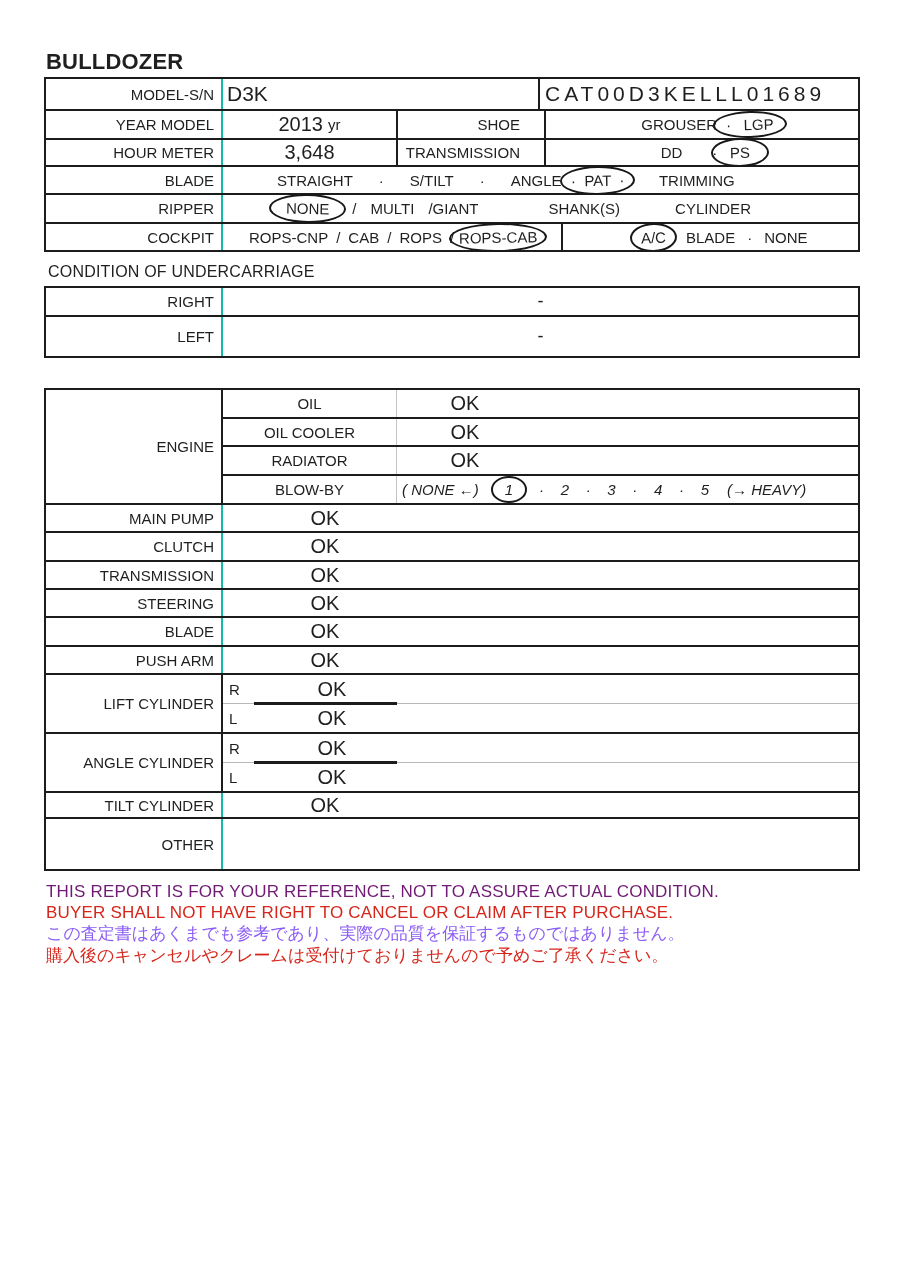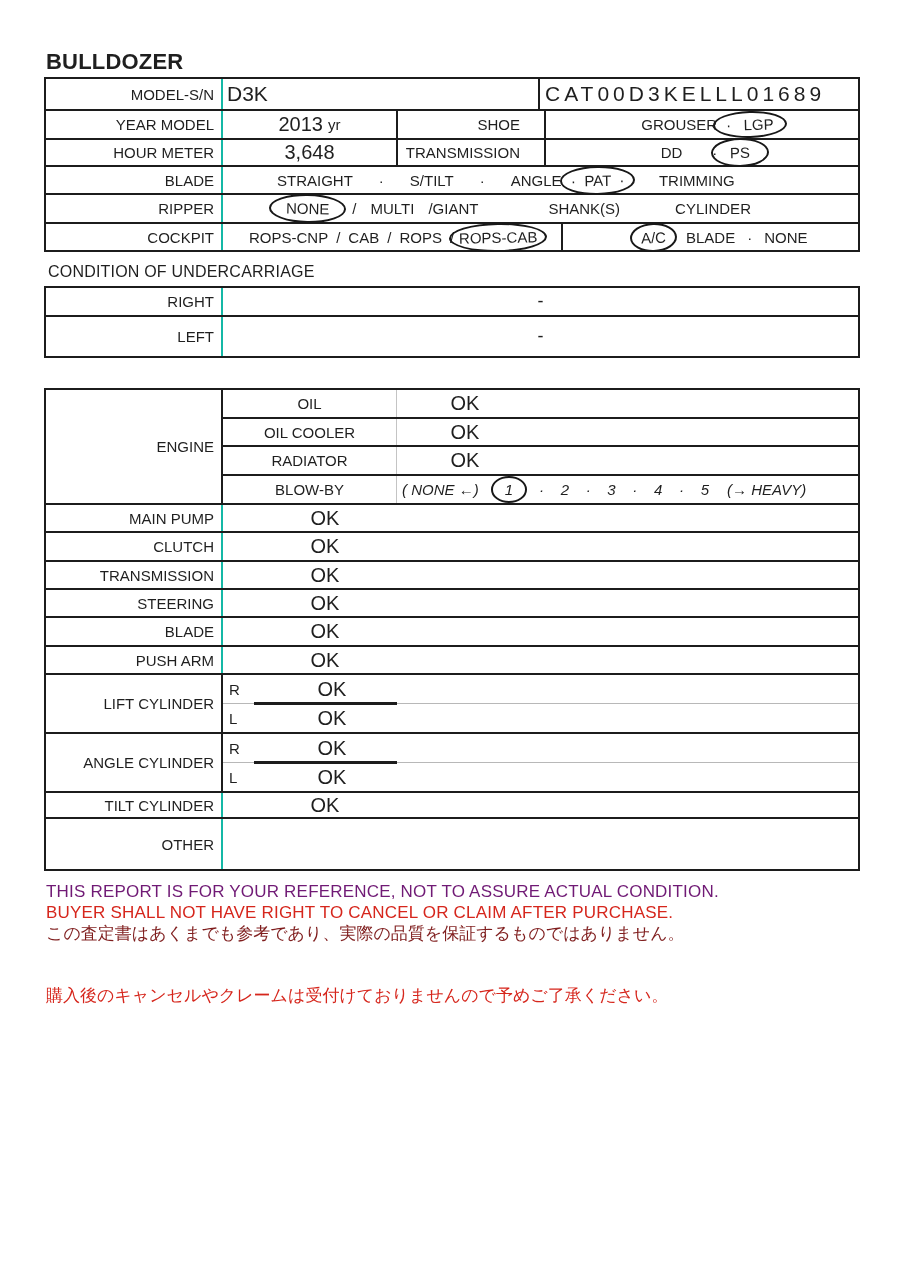--- a/index.html
+++ b/index.html
@@ -292,17 +292,17 @@
 
     <div class="row h63">
       <div class="cell cl">OTHER</div>
       <div class="cell other-val"></div>
     </div>
   </div>
 
   <div class="disclaimer">
     <div class="dl" style="color: #701a75;">THIS REPORT IS FOR YOUR REFERENCE, NOT TO ASSURE ACTUAL CONDITION.</div>
     <div class="dl" style="color: rgb(214, 38, 28);">BUYER SHALL NOT HAVE RIGHT TO CANCEL OR CLAIM AFTER PURCHASE.</div>
-    <div class="dl dl-jp" style="color: #7f1d1d;">この査定書はあくまでも参考であり、実際の品質を保証するものではありません。</div>
-    <div class="dl dl-jp" style="color: rgb(214, 38, 28); margin-top: 40px;">購入後のキャンセルやクレームは受付けておりませんので予めご了承ください。</div>
+    <div class="dl dl-jp" style="color: #8b5cf6;">この査定書はあくまでも参考であり、実際の品質を保証するものではありません。</div>
+    <div class="dl dl-jp" style="color: rgb(214, 38, 28);">購入後のキャンセルやクレームは受付けておりませんので予めご了承ください。</div>
   </div>
 
 </div>
 
 </body></html>

